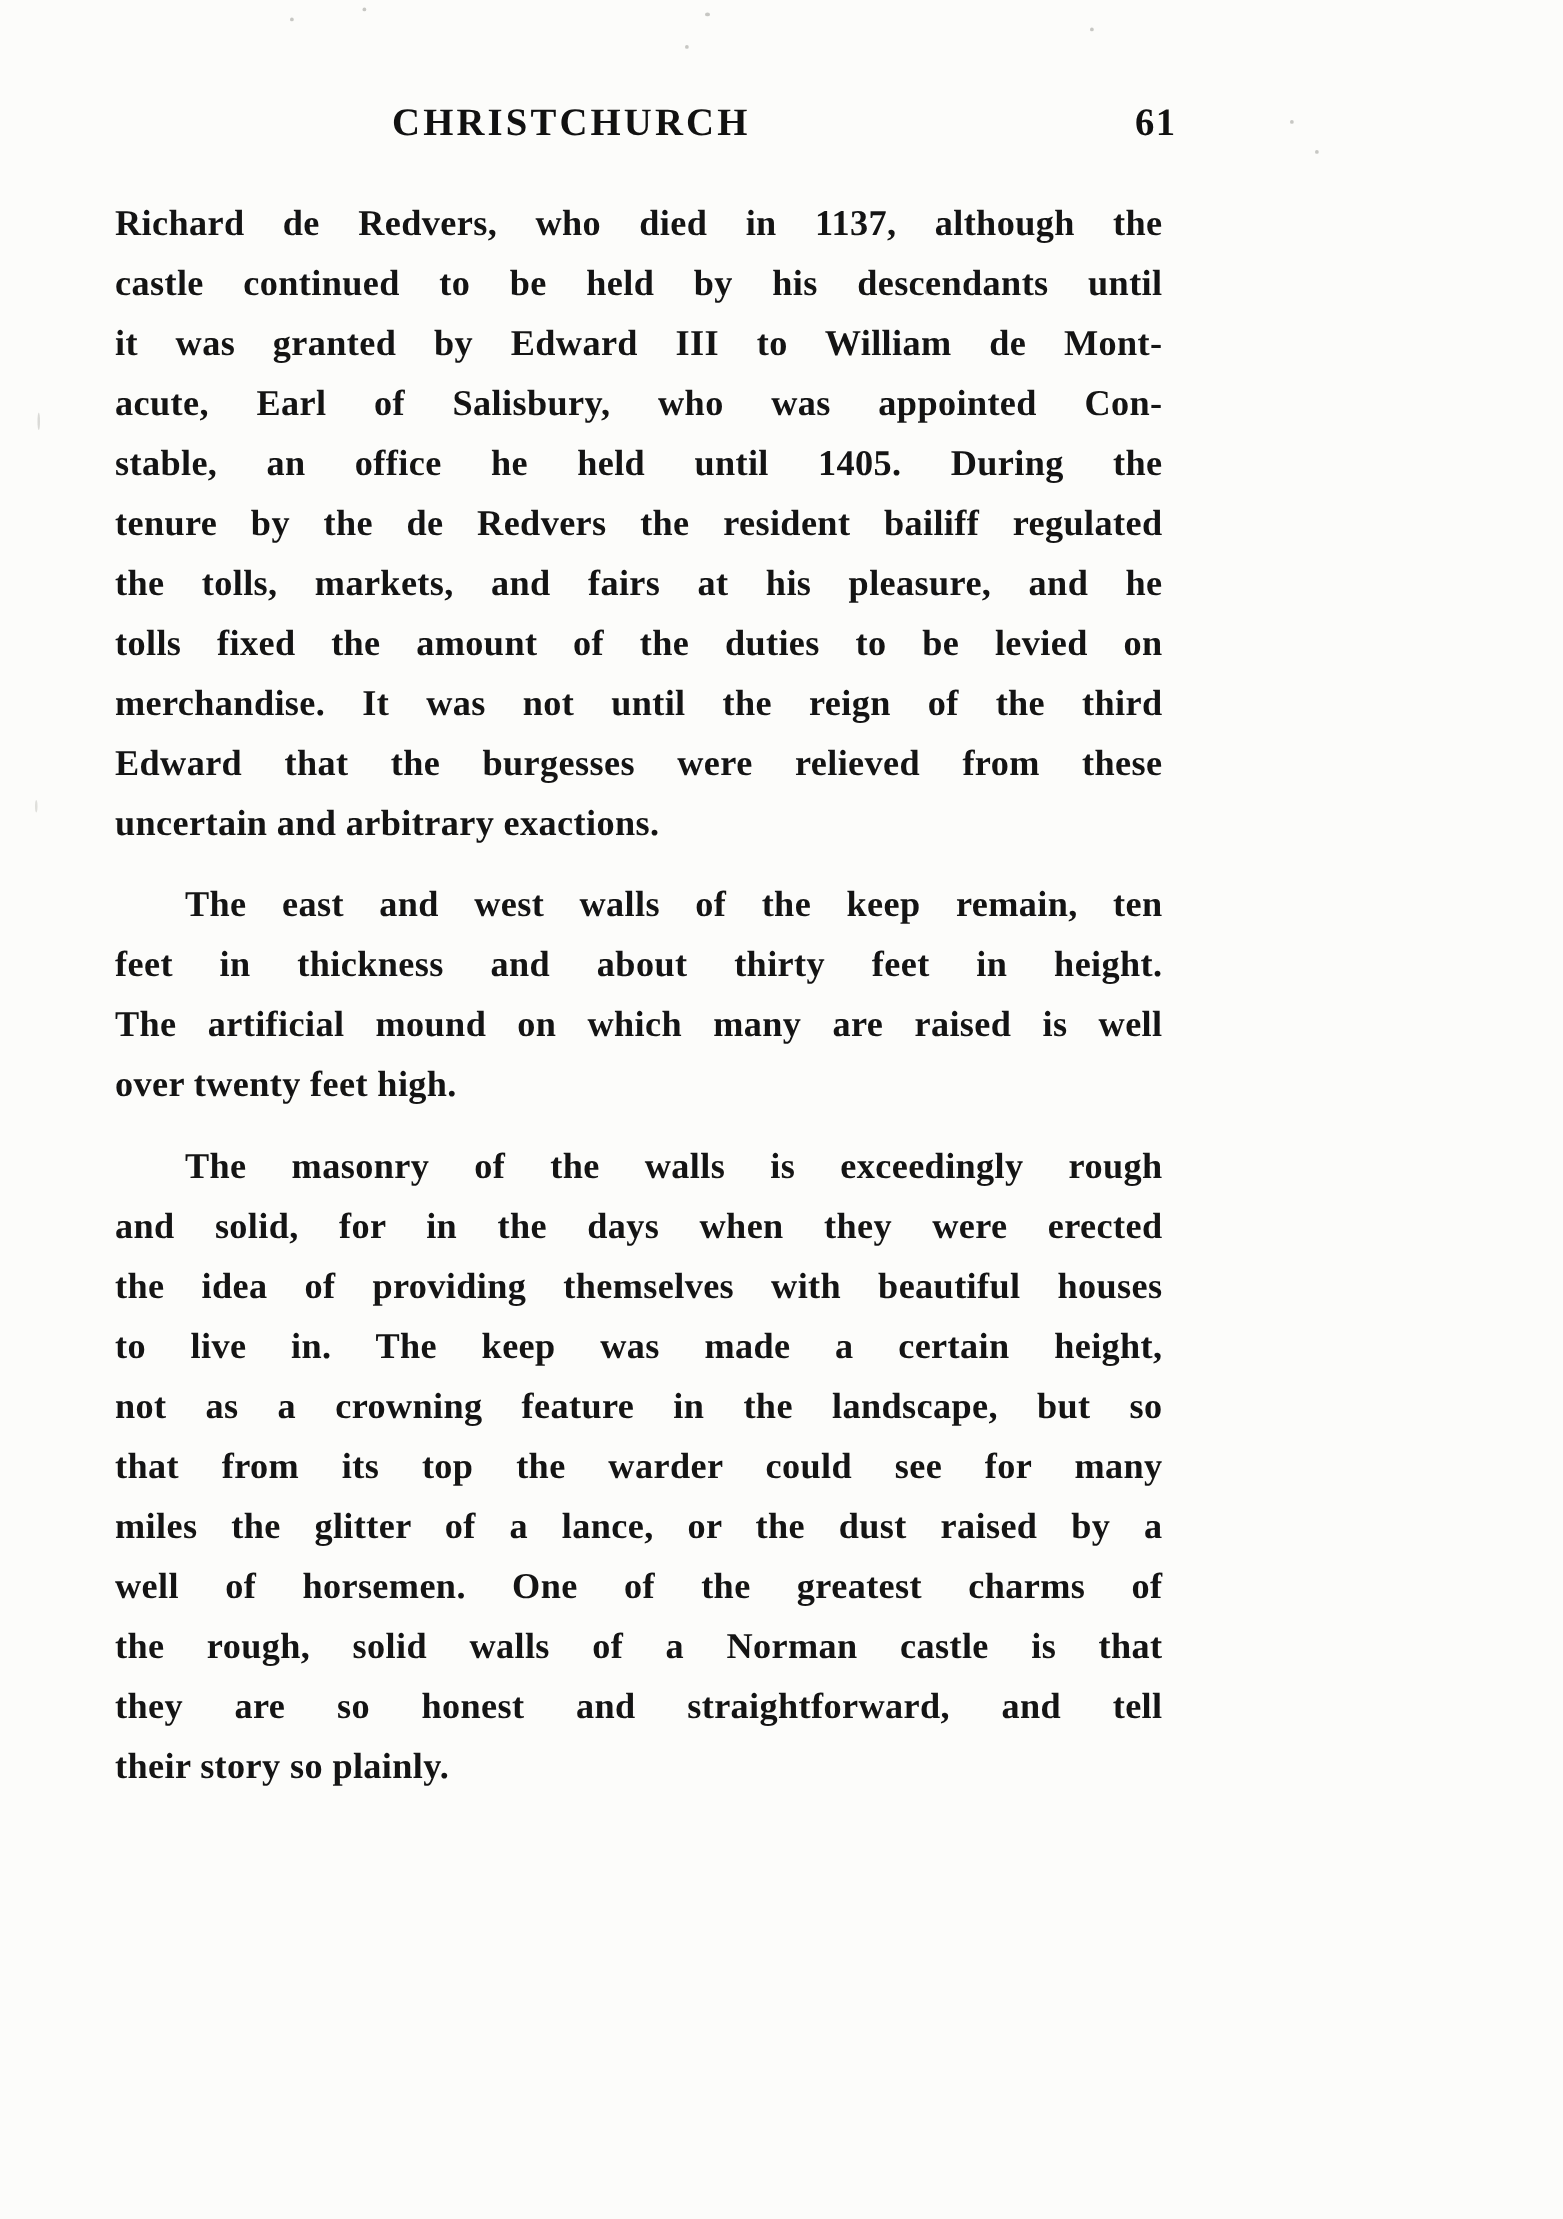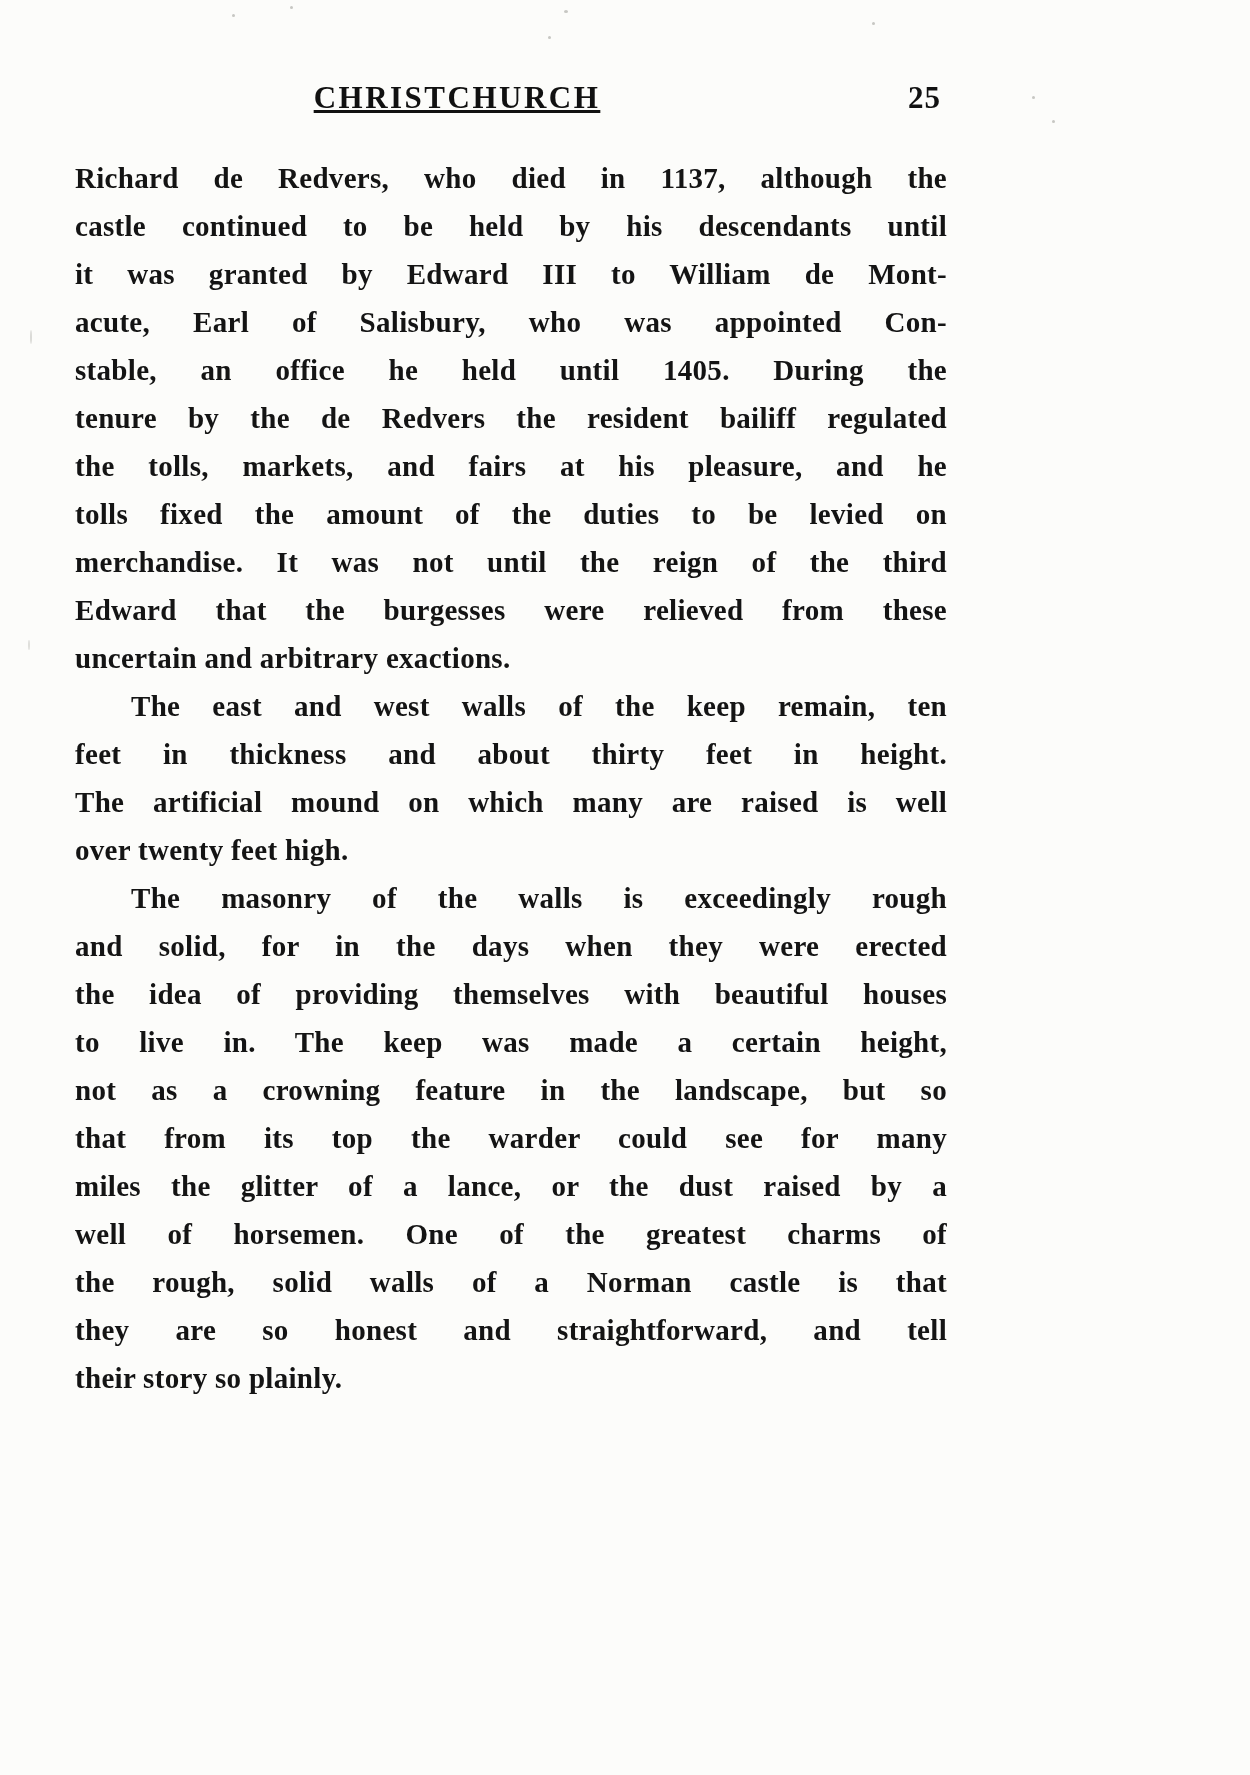--- a/index.html
+++ b/index.html
@@ -36,41 +36,40 @@
   }
 
   .page-title {
     position: absolute;
     left: 12px;
     right: 120px;
     text-align: center;
     font-size: 31px;
     letter-spacing: 2.5px;
     color: #111;
-    text-decoration: underline;
   }
 
   .page-number {
     position: absolute;
     right: 6px;
     top: 0;
     font-size: 31px;
     letter-spacing: 1px;
     color: #111;
   }
 
   .page-body {
     width: 100%;
     font-size: 29px;
     line-height: 48px;
     letter-spacing: 0.3px;
     color: #141414;
   }
 
-  .paragraph { margin: 0; }
+  .paragraph { margin: 17px; }
 
   .line {
     text-align: justify;
     text-align-last: justify;
     text-justify: inter-word;
     white-space: normal;
   }
 
   .line.last {
     text-align-last: left;
@@ -113,21 +112,21 @@
     <div></div>
     <div></div>
     <div></div>
     <div></div>
   </div>
 
   <div class="text-column">
 
     <div class="page-header">
       <div class="page-title">CHRISTCHURCH</div>
-      <div class="page-number">25</div>
+      <div class="page-number">61</div>
     </div>
 
     <div class="page-body">
 
     <div class="paragraph">
           <div class="line">Richard de Redvers, who died in 1137, although the</div>
           <div class="line">castle continued to be held by his descendants until</div>
           <div class="line">it was granted by Edward III to William de Mont-</div>
           <div class="line">acute, Earl of Salisbury, who was appointed Con-</div>
           <div class="line">stable, an office he held until 1405.  During the</div>

